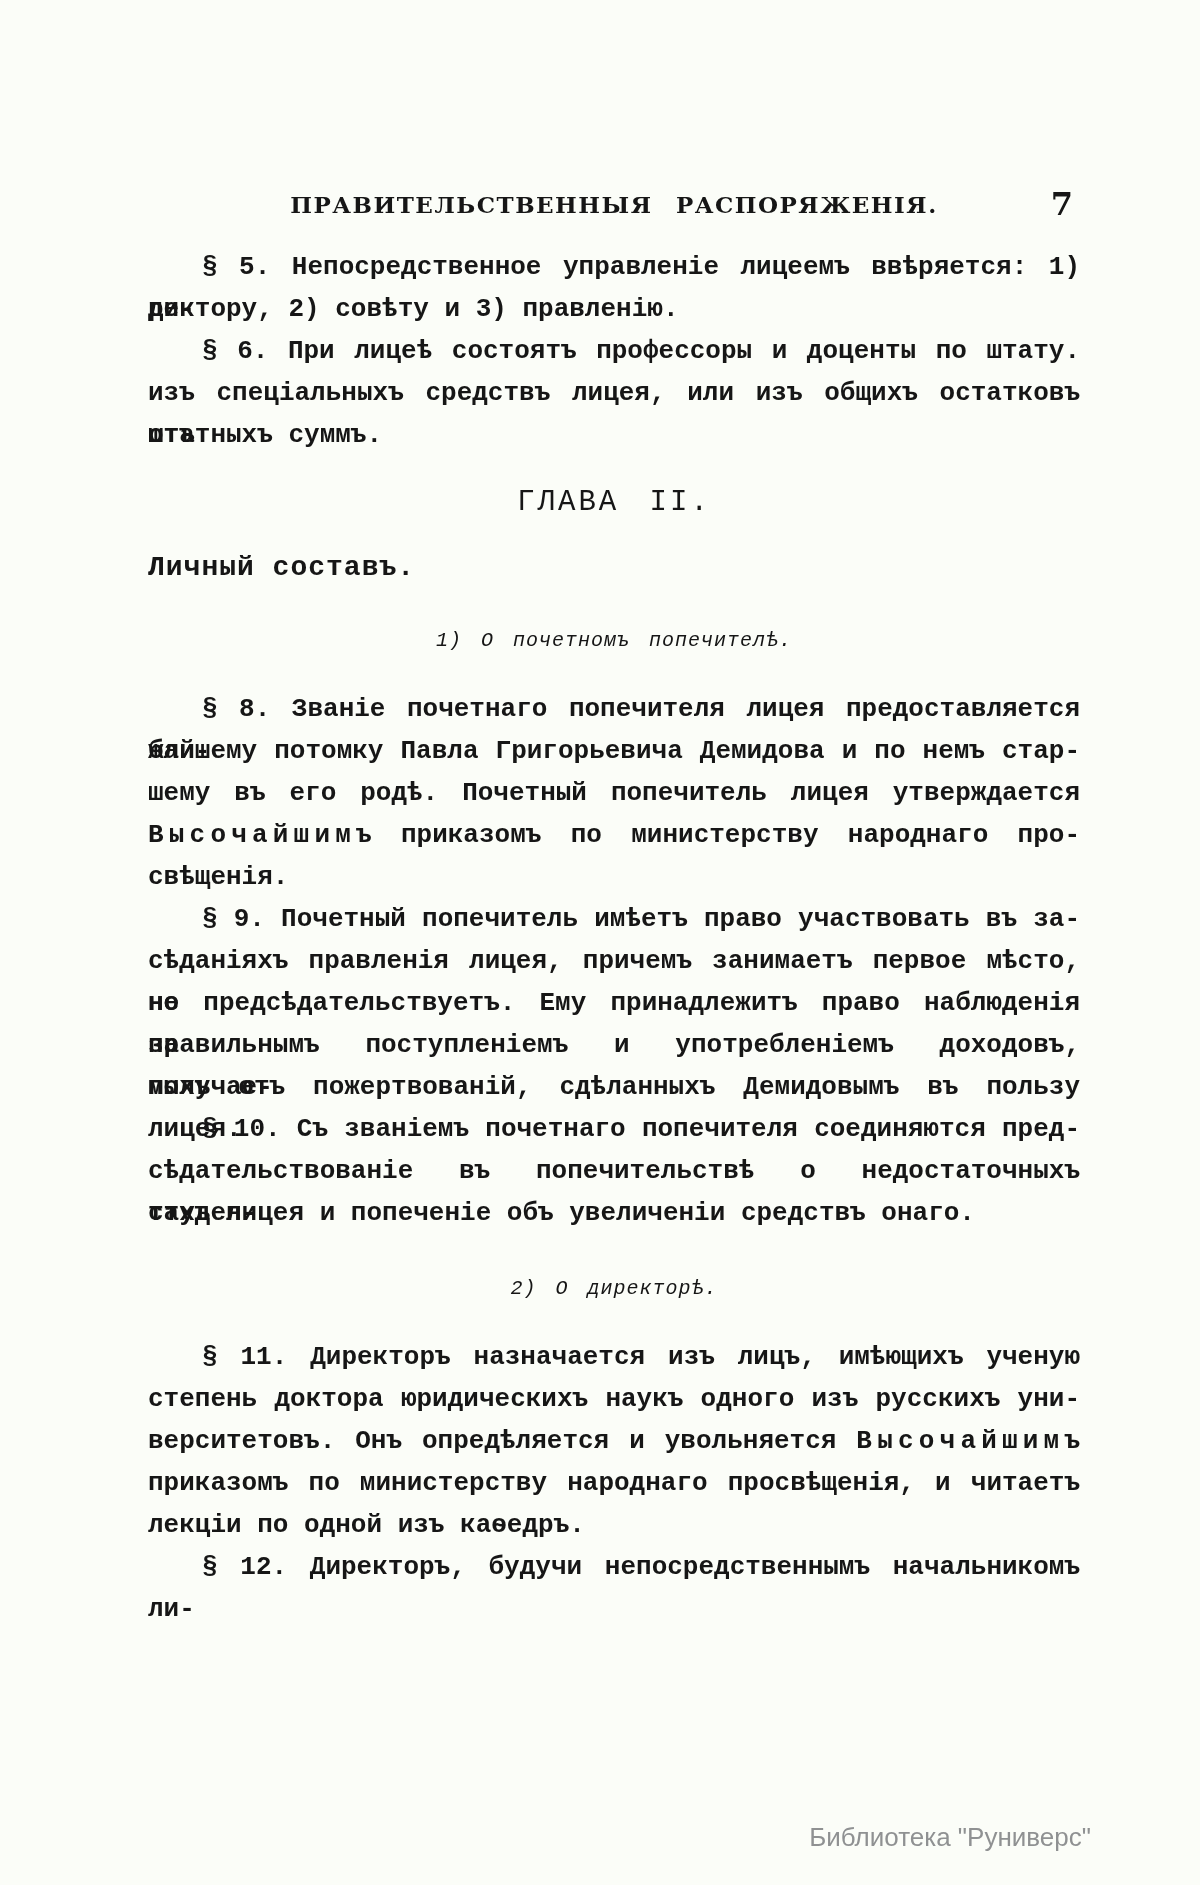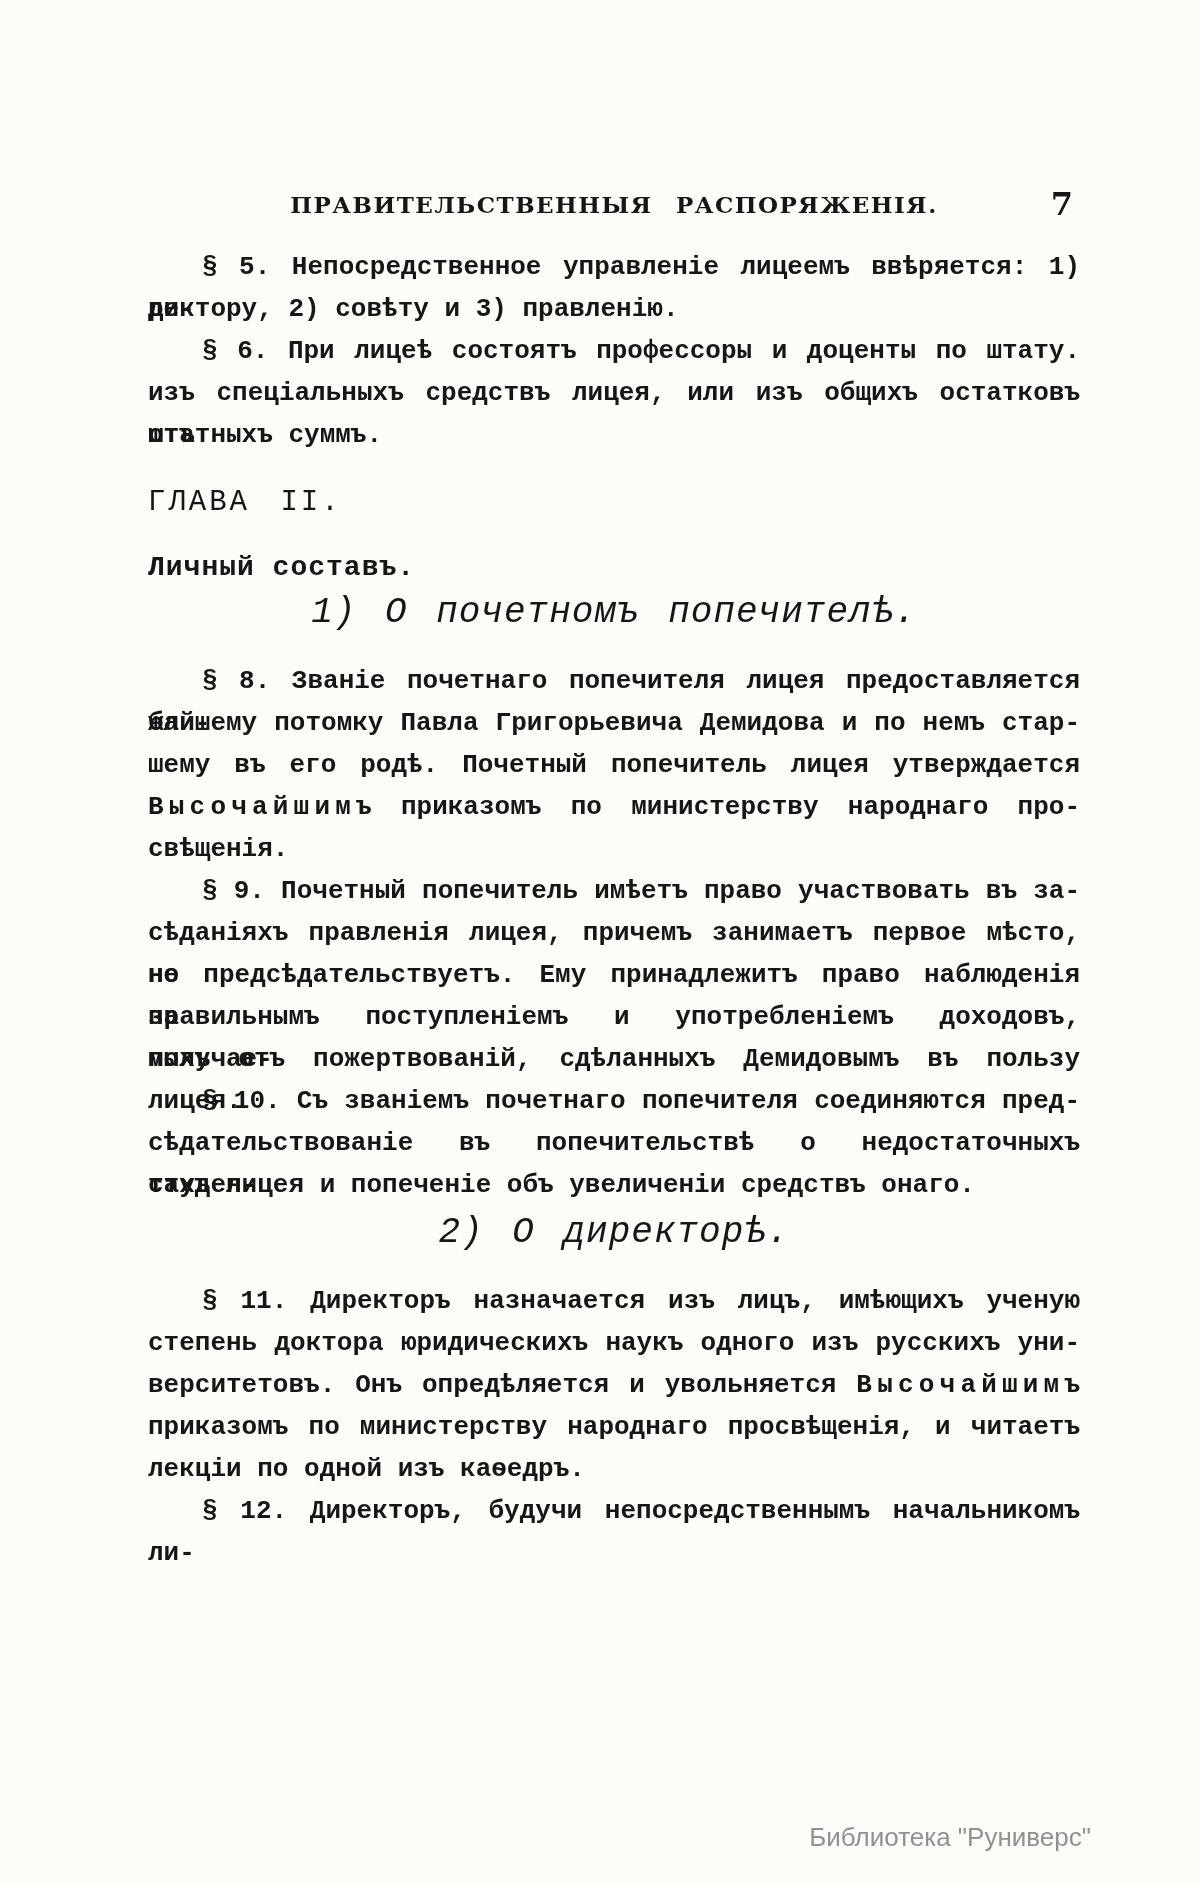--- a/index.html
+++ b/index.html
@@ -44,34 +44,34 @@
     white-space:nowrap;
   }
   .line.just{
     text-align:justify;
     text-align-last:justify;
     white-space:normal;
   }
   .line.ind{text-indent:54px;}
   .chapter{
     margin-top:29px;height:36px;line-height:36px;
-    text-align:left;
+    text-align:center;
     font-size:29px;font-weight:normal;
     letter-spacing:3px;word-spacing:10px;
   }
   .section{
     margin-top:29px;height:36px;line-height:36px;
     font-size:28px;font-weight:bold;
     letter-spacing:1px;
   }
   .subsection{
-    margin-top:8px;margin-bottom:28px;
+    margin-top:36px;margin-bottom:28px;
     height:38px;line-height:38px;
     text-align:center;
-    font-size:36px;font-style:italic;font-weight:normal;
+    font-size:20px;font-style:italic;font-weight:normal;
     letter-spacing:1px;word-spacing:6px;
   }
   .watermark{
     position:absolute;top:1822px;right:120px;
     font-family:"Liberation Sans","DejaVu Sans",sans-serif;
     font-size:26px;line-height:30px;
     color:var(--wm);
     font-weight:normal;
   }
 </style>

